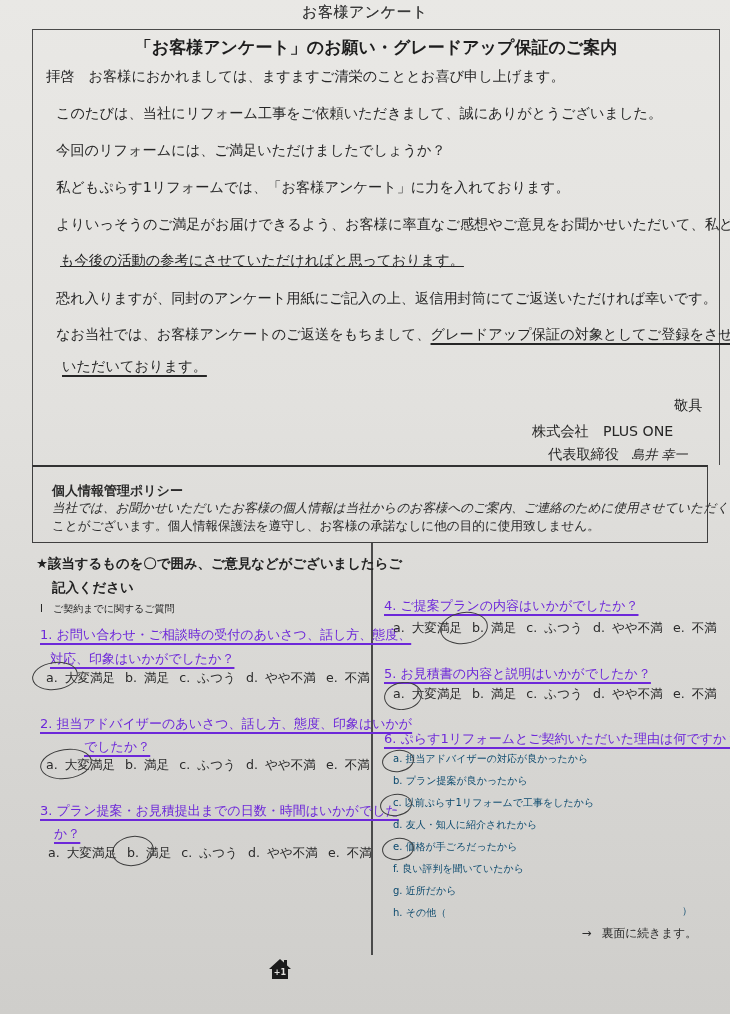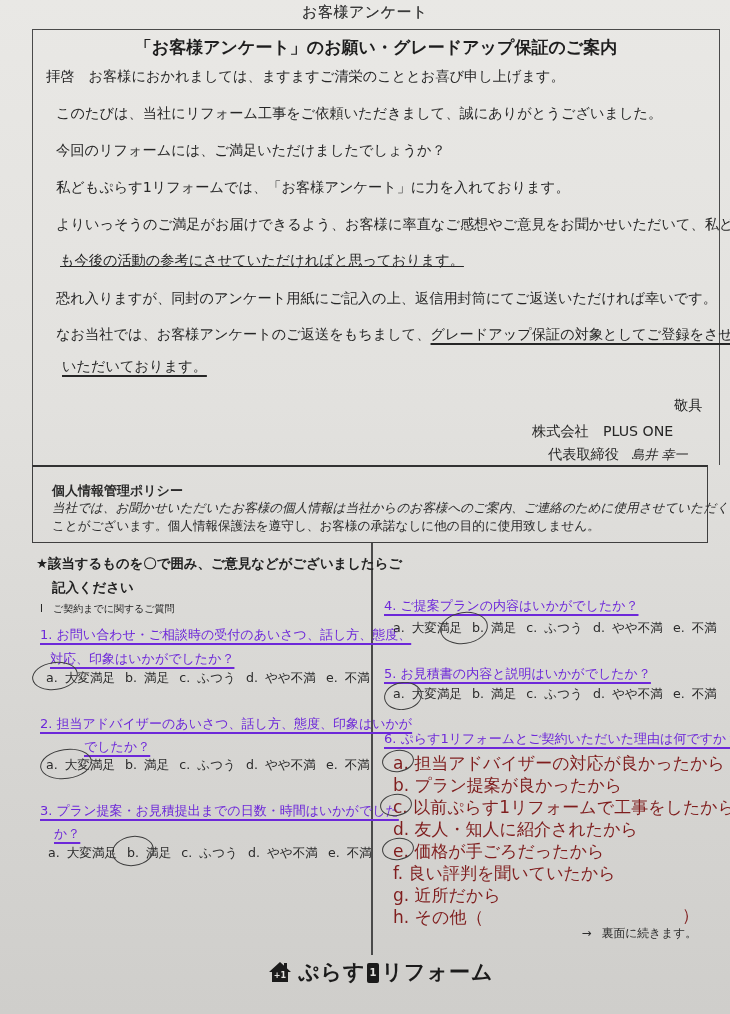--- a/index.html
+++ b/index.html
@@ -33,21 +33,21 @@
     .policy-text { font-size: 12.6px; color: #2a2a2a; }
     .col-divider {
       position: absolute; left: 371px; top: 543px; width: 1.5px; height: 400px; background: #4a4a4a;
     }
     .q-instr { font-size: 13.4px; color: #222; font-weight: bold; }
     .q-section { font-size: 10px; color: #222; }
     .q-title { font-size: 13px; color: #6d28d9; }
     .q-title.ul { text-decoration: underline; text-underline-offset: 4px; text-decoration-thickness: 1.5px; }
     .opts { font-size: 12.6px; color: #2c2c2c; word-spacing: 3px; }
     .opt { margin-right: 10px; position: relative; }
-    .reason { font-size: 17px; color: #7f1d1d; }
+    .reason { font-size: 10px; color: #0c4a6e; }
     .circle {
       position: absolute; border: 1.4px solid #3d3d3d; border-radius: 50%;
       transform: rotate(-8deg); pointer-events: none;
     }
     .continue { font-size: 11.8px; color: #2c2c2c; }
     .logo { left: 268px; top: 958px; display: flex; align-items: center; gap: 6px; }
     .logo-house { width: 24px; height: 22px; position: relative; }
     .logo-text { font-size: 21px; font-weight: bold; color: #1b1b1b; letter-spacing: 1px; }
     .logo-one {
       display: inline-block; width: 12px; height: 20px; background: #1b1b1b; color: #e4e3e0;
@@ -150,16 +150,13 @@
 <div class="stub-line"></div>
 
 <div class="abs logo">
   <div class="logo-house">
     <svg width="24" height="22" viewBox="0 0 24 22">
       <path d="M12 1 L23 11 L20 11 L20 21 L4 21 L4 11 L1 11 Z" fill="#1b1b1b"></path>
       <rect x="16" y="2" width="3" height="6" fill="#1b1b1b"></rect>
       <text x="12" y="17" font-size="8" font-weight="bold" fill="#e4e3e0" text-anchor="middle" font-family="DejaVu Sans, sans-serif">+1</text>
     </svg>
   </div>
-  <div class="logo-text">
-    <span>ぷらす</span><span class="logo-one">1</span><span>リフォーム</span>
-  </div>
 </div>
 
 </body></html>

